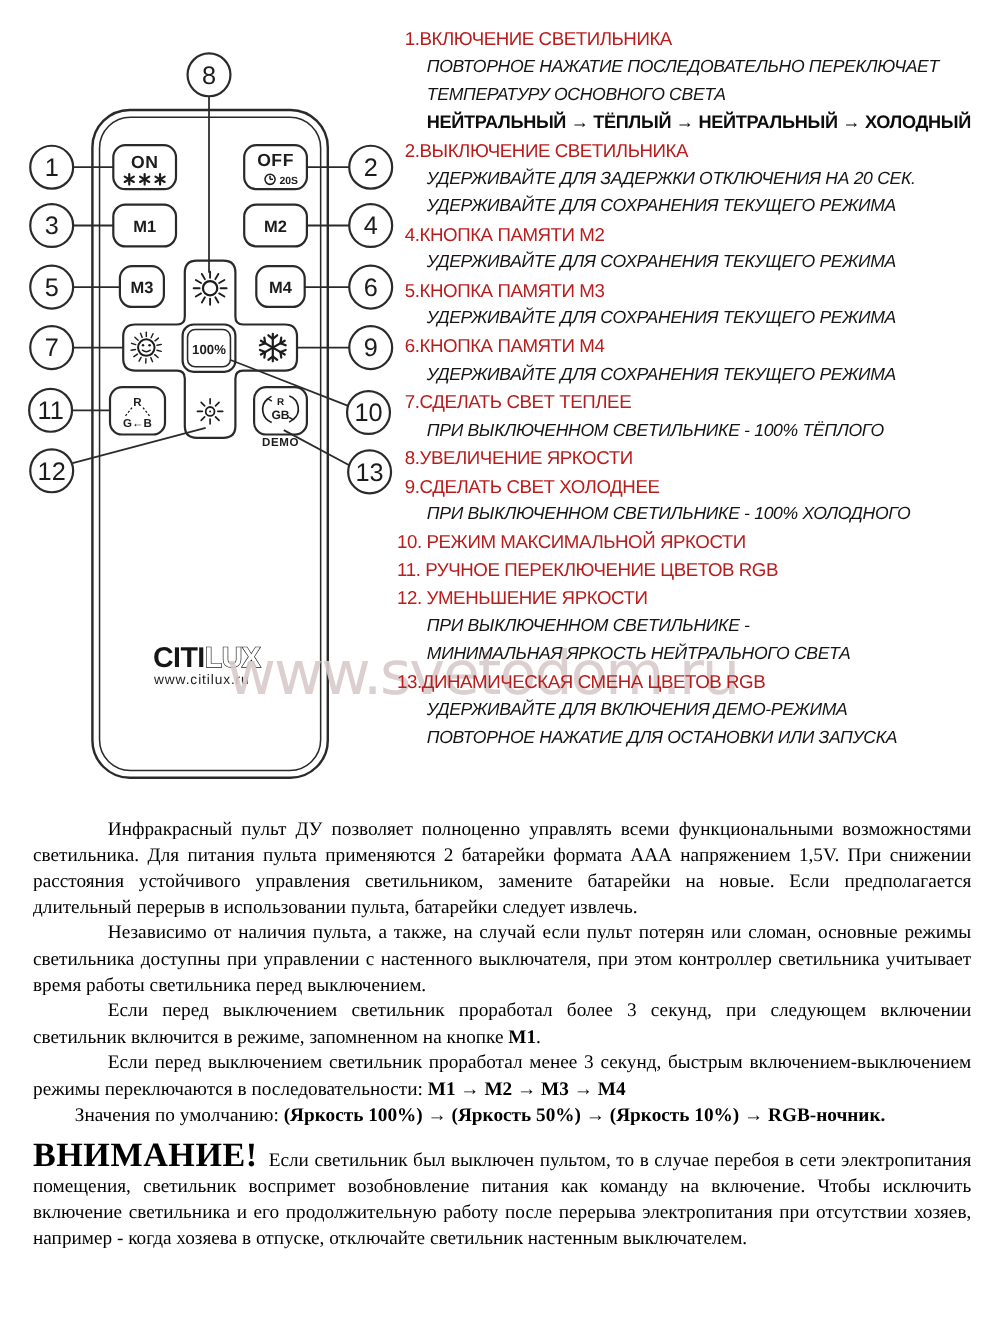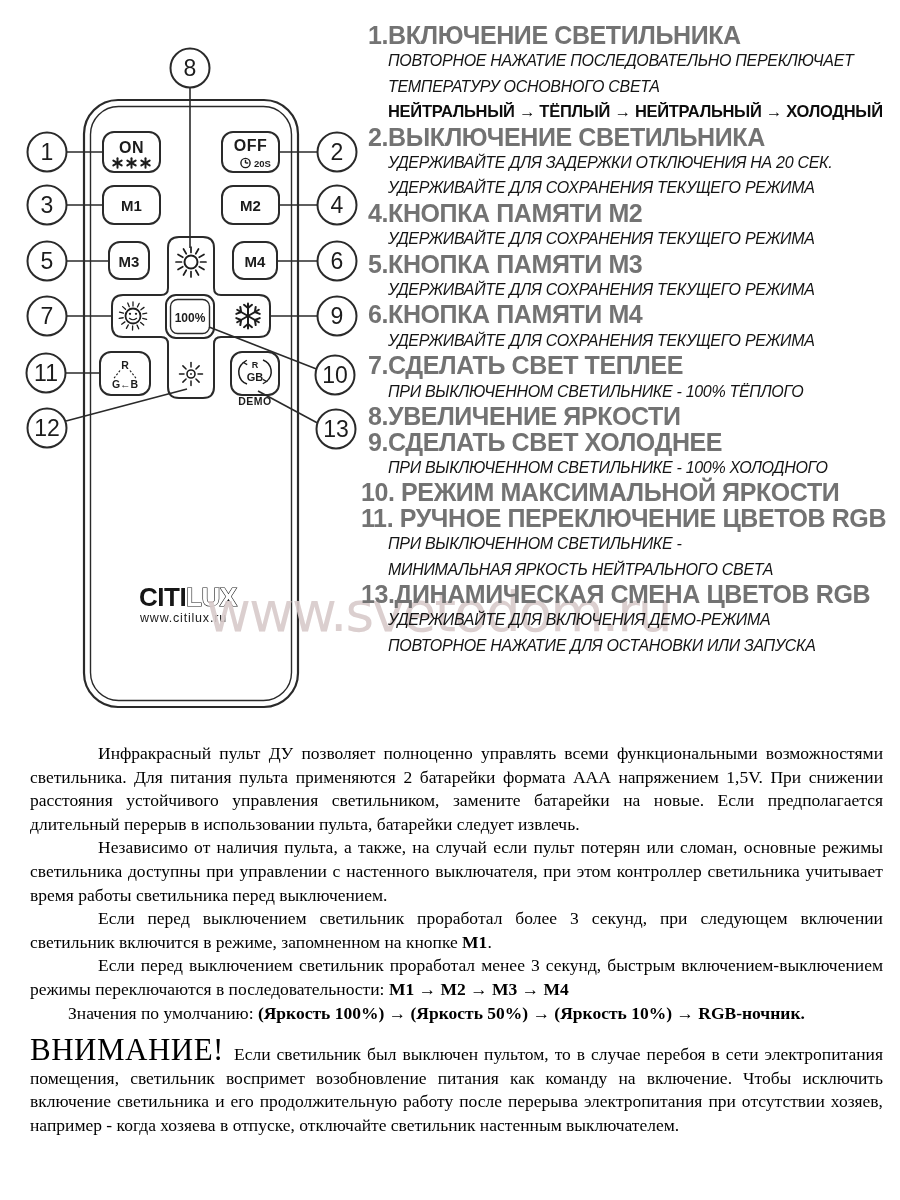--- a/index.html
+++ b/index.html
@@ -9,34 +9,34 @@
     font-family:"Liberation Sans", sans-serif; color:#111; overflow:hidden;
   }
   #remote-svg { position:absolute; left:0; top:0; z-index:1; }
   #watermark {
     position:absolute; left:206px; top:580px; z-index:2;
     font-family:"DejaVu Sans", sans-serif; font-weight:normal;
     font-size:55px; letter-spacing:-2px; color:#d8caca; opacity:0.9;
     white-space:nowrap; pointer-events:none;
   }
   #instructions { position:absolute; left:361px; top:23px; width:538px; z-index:3; }
-  .ins-h  { font-weight:bold; font-size:25px; line-height:25.4px; letter-spacing:-0.4px; padding-left:7px; color:#737373; }
+  .ins-h  { font-weight:normal; font-size:17px; line-height:25.4px; letter-spacing:-0.4px; padding-left:7px; color:#b91c1c; }
   .ins-h.hang { padding-left:0; }
   .ins-i  { font-style:italic; font-size:16px; line-height:25.4px; padding-left:27px; letter-spacing:-0.3px; color:#141414; }
   .ins-b  { font-weight:bold; font-size:16.5px; line-height:25.4px; padding-left:27px; letter-spacing:-0.3px; color:#0d0d0d; }
   #body-text {
     position:absolute; left:30px; top:742px; width:853px; z-index:3;
     font-family:"Liberation Serif", serif; font-size:17.5px; color:#000;
   }
   #body-text p { text-align:justify; line-height:23.6px; }
   .ind  { text-indent:68px; }
   .ind3 { text-indent:38px; text-align:left; }
   .center-h { text-align:center !important; font-weight:bold; }
   .attn-p { margin-top:13px; line-height:26px; }
-  .attn-title { font-size:31px; font-weight:normal; letter-spacing:0.5px; margin-right:10px; }
+  .attn-title { font-size:31px; font-weight:bold; letter-spacing:0.5px; margin-right:10px; }
 </style>
 </head>
 <body>
 
 <div id="page">
 
   <svg id="remote-svg" width="360" height="740" viewBox="0 0 360 740">
     <defs>
       <g id="ast">
         <line x1="0" y1="-4.8" x2="0" y2="4.8"></line>
@@ -265,20 +265,21 @@
         <div class="ins-h">9.СДЕЛАТЬ СВЕТ ХОЛОДНЕЕ</div>
         <div class="ins-i">ПРИ ВЫКЛЮЧЕННОМ СВЕТИЛЬНИКЕ -  100% ХОЛОДНОГО</div>
       </div>
       <div>
         <div class="ins-h hang">10. РЕЖИМ МАКСИМАЛЬНОЙ ЯРКОСТИ</div>
       </div>
       <div>
         <div class="ins-h hang">11. РУЧНОЕ ПЕРЕКЛЮЧЕНИЕ ЦВЕТОВ RGB</div>
       </div>
       <div>
+        <div class="ins-h hang">12. УМЕНЬШЕНИЕ ЯРКОСТИ</div>
         <div class="ins-i">ПРИ ВЫКЛЮЧЕННОМ СВЕТИЛЬНИКЕ -</div>
         <div class="ins-i">МИНИМАЛЬНАЯ ЯРКОСТЬ НЕЙТРАЛЬНОГО СВЕТА</div>
       </div>
       <div>
         <div class="ins-h hang">13.ДИНАМИЧЕСКАЯ СМЕНА ЦВЕТОВ RGB</div>
         <div class="ins-i">УДЕРЖИВАЙТЕ ДЛЯ ВКЛЮЧЕНИЯ ДЕМО-РЕЖИМА</div>
         <div class="ins-i">ПОВТОРНОЕ НАЖАТИЕ ДЛЯ ОСТАНОВКИ ИЛИ ЗАПУСКА</div>
       </div>
     </div>
 

